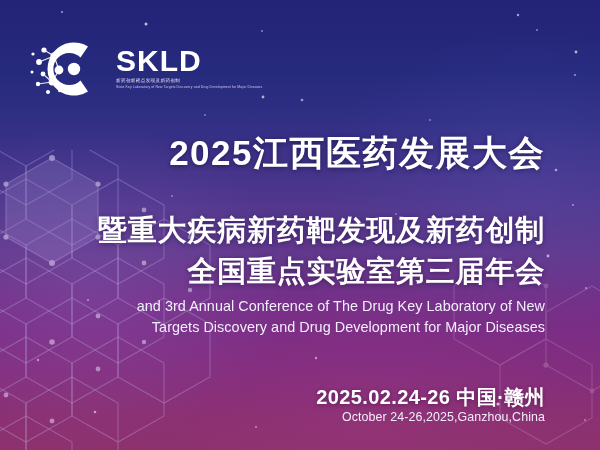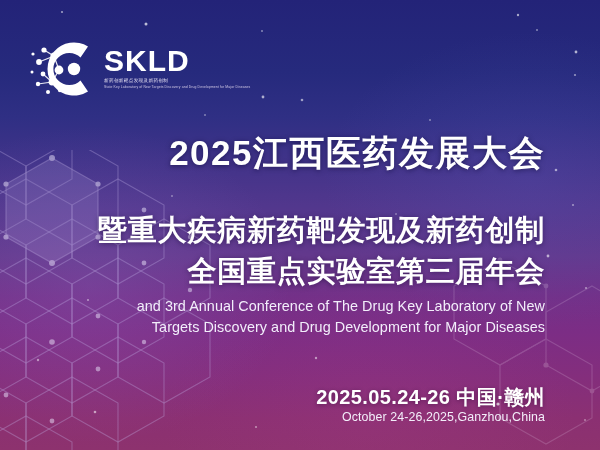--- a/index.html
+++ b/index.html
@@ -34,21 +34,21 @@
     background:radial-gradient(ellipse at 50% 50%, rgba(170,60,140,.18), rgba(170,60,140,0) 70%);}
 
   
   .hexnet{position:absolute;left:-46px;top:150px;width:300px;height:310px;opacity:.60;}
   .hexnet-2{position:absolute;right:-70px;top:250px;width:230px;height:230px;opacity:.20;}
   .stars{position:absolute;left:0;top:0;width:600px;height:450px;}
 
   
   .logo{position:absolute;left:30px;top:34px;display:flex;align-items:flex-start;}
   .logo-mark{width:72px;height:70px;flex:0 0 auto;}
-  .logo-txt{margin-left:2px;padding-top:12px;}
+  .logo-txt{margin-left:14px;padding-top:12px;}
   .logo-skld{
     font-size:30px;line-height:30px;font-weight:bold;color:#ffffff;
     letter-spacing:1.0px;font-family:"Liberation Sans",sans-serif;
   }
   .logo-cn{
     margin-top:2px;font-size:4.6px;line-height:6px;color:#e9e4f4;
     letter-spacing:.35px;white-space:nowrap;transform-origin:left top;
   }
   .logo-en{
     margin-top:1px;font-size:3.4px;line-height:4.4px;color:#cfc7e4;
@@ -235,16 +235,16 @@
   </div>
 
   <div class="block t-main">2025江西医药发展大会</div>
 
   <div class="block t-sub2">全国重点实验室第三届年会</div>
   <div class="block t-sub1">暨重大疾病新药靶发现及新药创制</div>
 
   <div class="block t-en1">and 3rd Annual Conference of  The Drug Key Laboratory of New</div>
   <div class="block t-en2">Targets Discovery and Drug Development for Major Diseases</div>
 
-  <div class="block t-date">2025.05.24-26 中国·赣州</div>
+  <div class="block t-date">2025.02.24-26 中国·赣州</div>
   <div class="block t-date-en">October 24-26,2025,Ganzhou,China</div>
 
 </div>
 
 </body></html>

